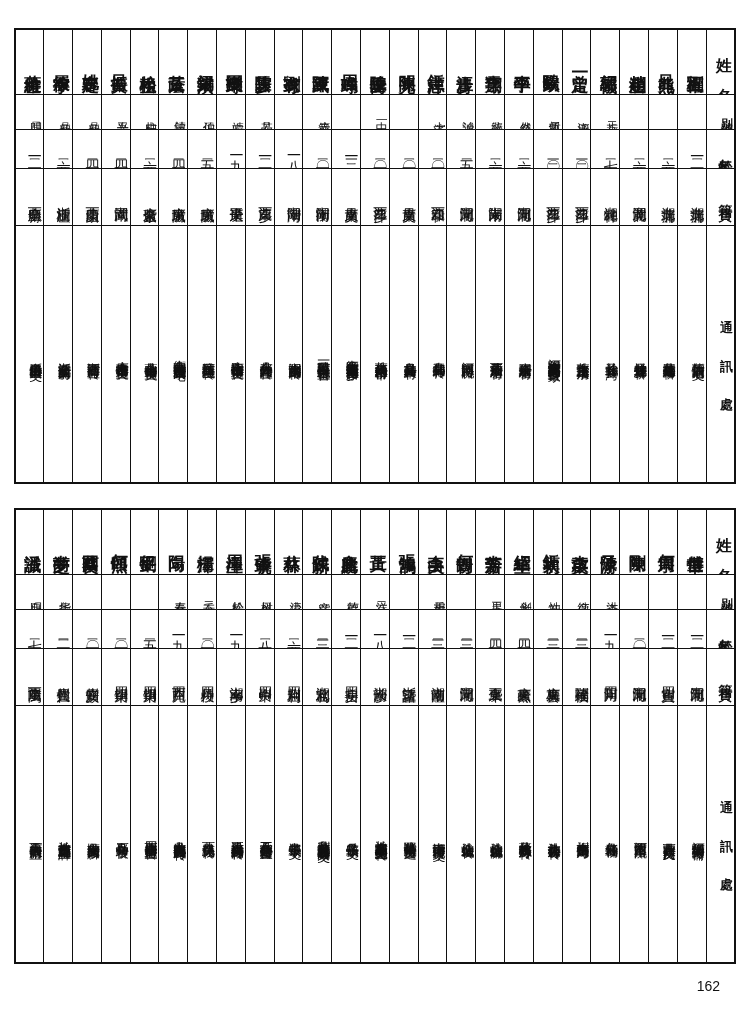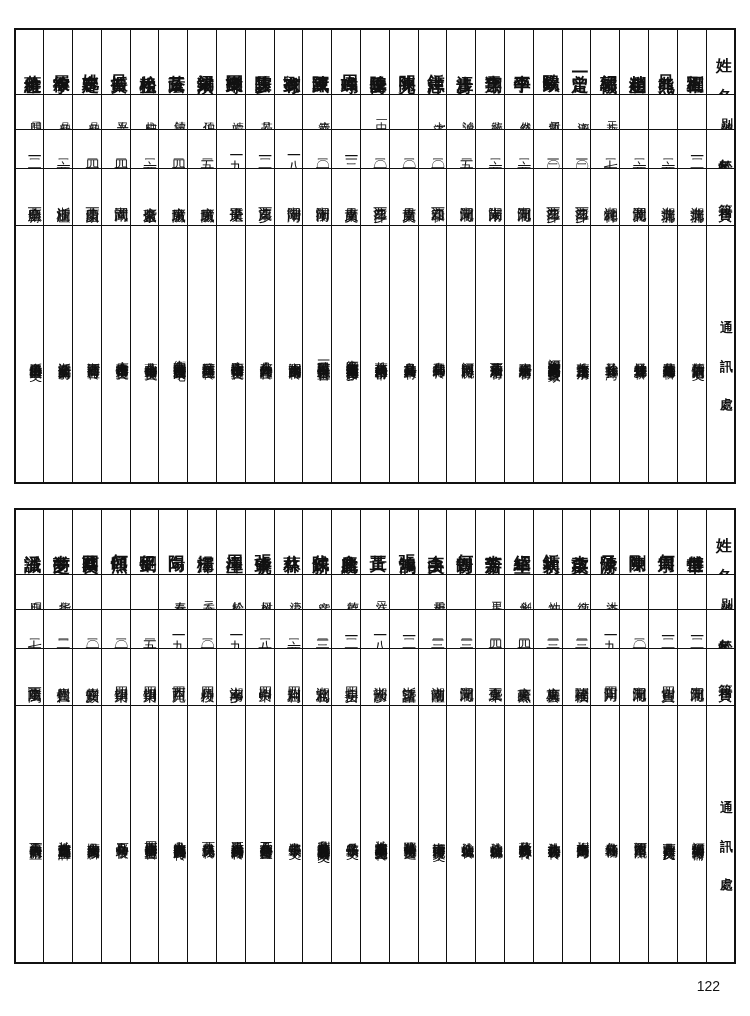--- a/index.html
+++ b/index.html
@@ -372,14 +372,14 @@
           <td><span class="vt">仁寿县转仙祥场</span></td>
           <td><span class="vt">河阳西流河车路口</span></td>
           <td><span class="vt">宜宾县大西门交传广义</span></td>
           <td><span class="vt">河阳何家场菊芳斋转</span></td>
           <td class="label"><span class="vt">通 訊 處</span></td>
         </tr>
       </tbody>
     </table>
   </div>
 
-  <div class="pageno">122</div>
+  <div class="pageno">162</div>
 </div>
 
 </body></html>

